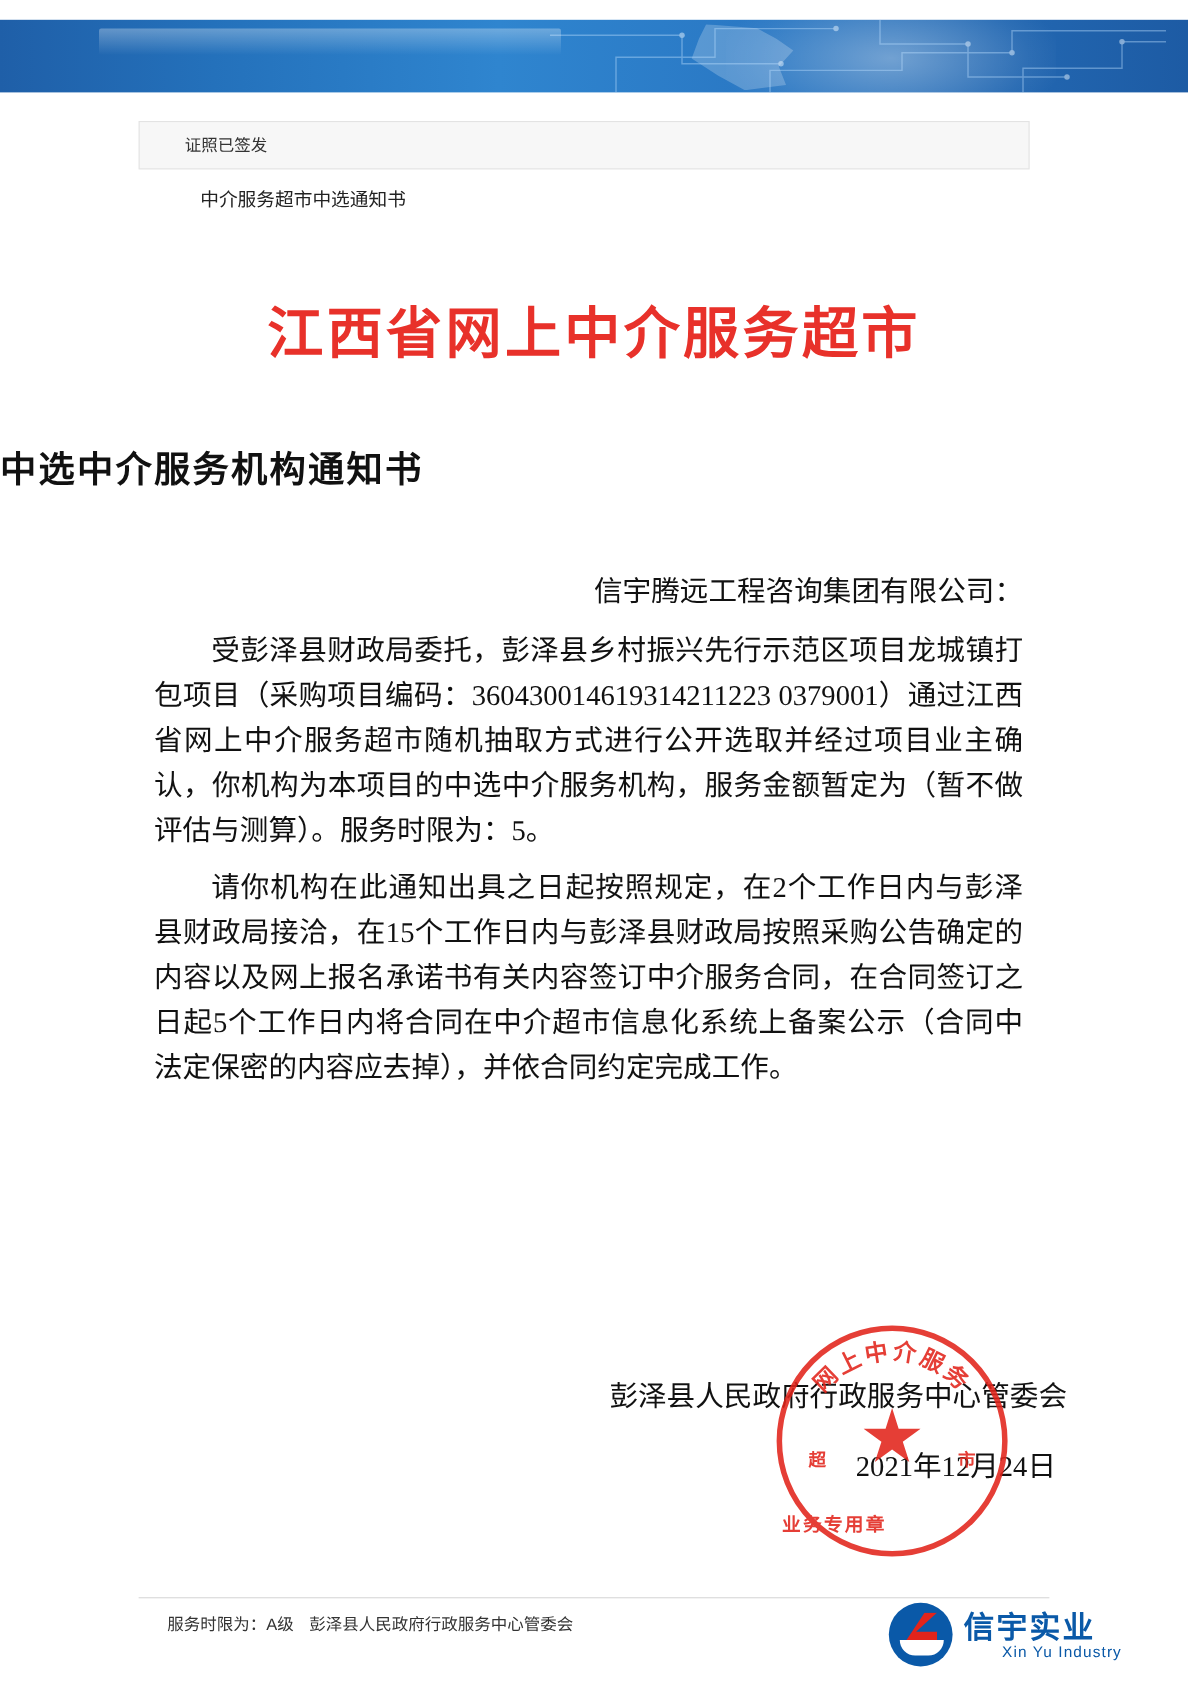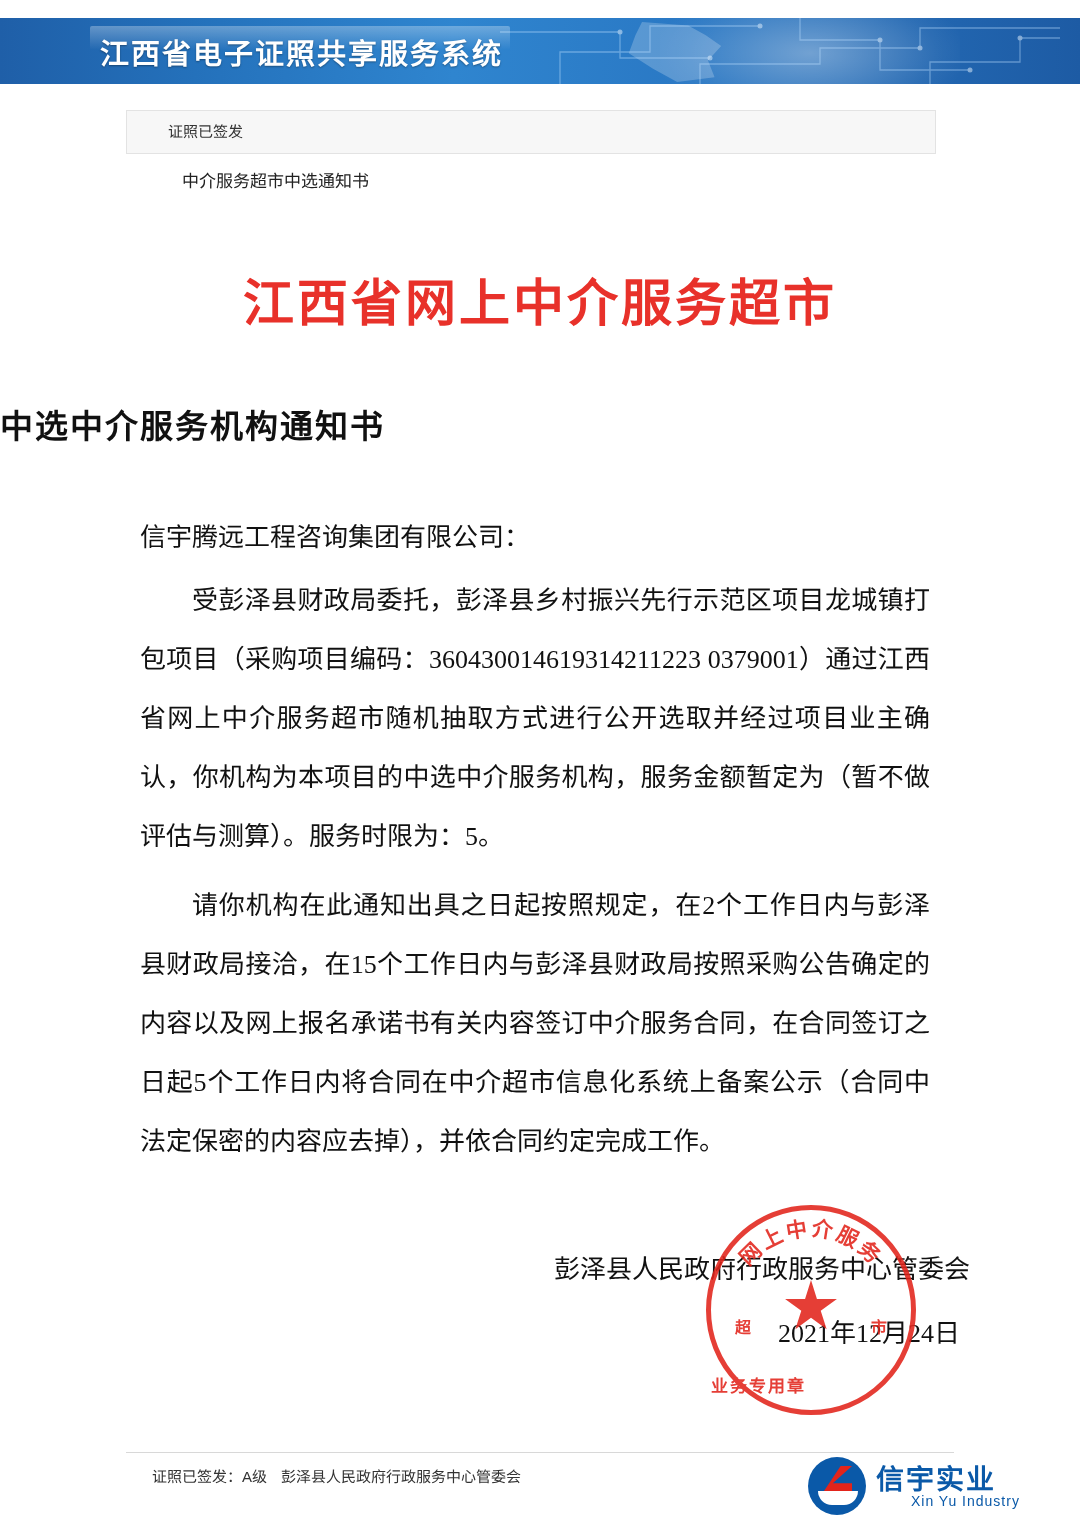--- a/index.html
+++ b/index.html
@@ -139,24 +139,25 @@
   .body-block {
     position: absolute;
     left: 140px;
     top: 515px;
     width: 790px;
   }
   .salutation {
     font-size: 26px;
     line-height: 46px;
     color: #111111;
+    text-align: right;
   }
   .para {
     font-size: 26px;
-    line-height: 59px;
+    line-height: 41px;
     color: #111111;
     text-align: justify;
     text-justify: inter-ideograph;
     margin-top: 10px;
     text-indent: 2em;
   }
 
   
   .sign-org {
     position: absolute;
@@ -330,21 +331,20 @@
       <circle cx="120" cy="14" r="2.5"></circle>
       <circle cx="210" cy="40" r="2.5"></circle>
       <circle cx="260" cy="8" r="2.5"></circle>
       <circle cx="380" cy="22" r="2.5"></circle>
       <circle cx="470" cy="52" r="2.5"></circle>
       <circle cx="420" cy="30" r="2.5"></circle>
       <circle cx="520" cy="20" r="2.5"></circle>
     </g>
   </svg>
   <div class="banner-sheen"></div>
-  <div class="banner-title">江西省电子证照共享服务系统</div>
 </div>
 
 <div class="status-bar"></div>
 <div class="status-text">证照已签发</div>
 <div class="doc-type">中介服务超市中选通知书</div>
 
 <div class="cert">
   <div class="cert-title">江西省网上中介服务超市</div>
   <div class="cert-subtitle">中选中介服务机构通知书</div>
 
@@ -368,21 +368,21 @@
     </svg>
     <div class="seal-side left">超</div>
     <div class="seal-side right">市</div>
     <div class="star"></div>
     <div class="seal-bottom">业务专用章</div>
   </div>
 </div>
 
 <div class="footer-line"></div>
 <div class="footer-note">
-  <span>证照已签发：</span><span>A级</span><span class="gap"></span><span>彭泽县人民政府行政服务中心管委会</span>
+  <span>服务时限为：</span><span>A级</span><span class="gap"></span><span>彭泽县人民政府行政服务中心管委会</span>
 </div>
 
 <div class="brand">
   <div class="brand-mark">
     <div class="swoosh-red"></div>
     <div class="swoosh-white"></div>
   </div>
   <div class="brand-cn">信宇实业</div>
   <div class="brand-en">Xin Yu Industry</div>
 </div>

